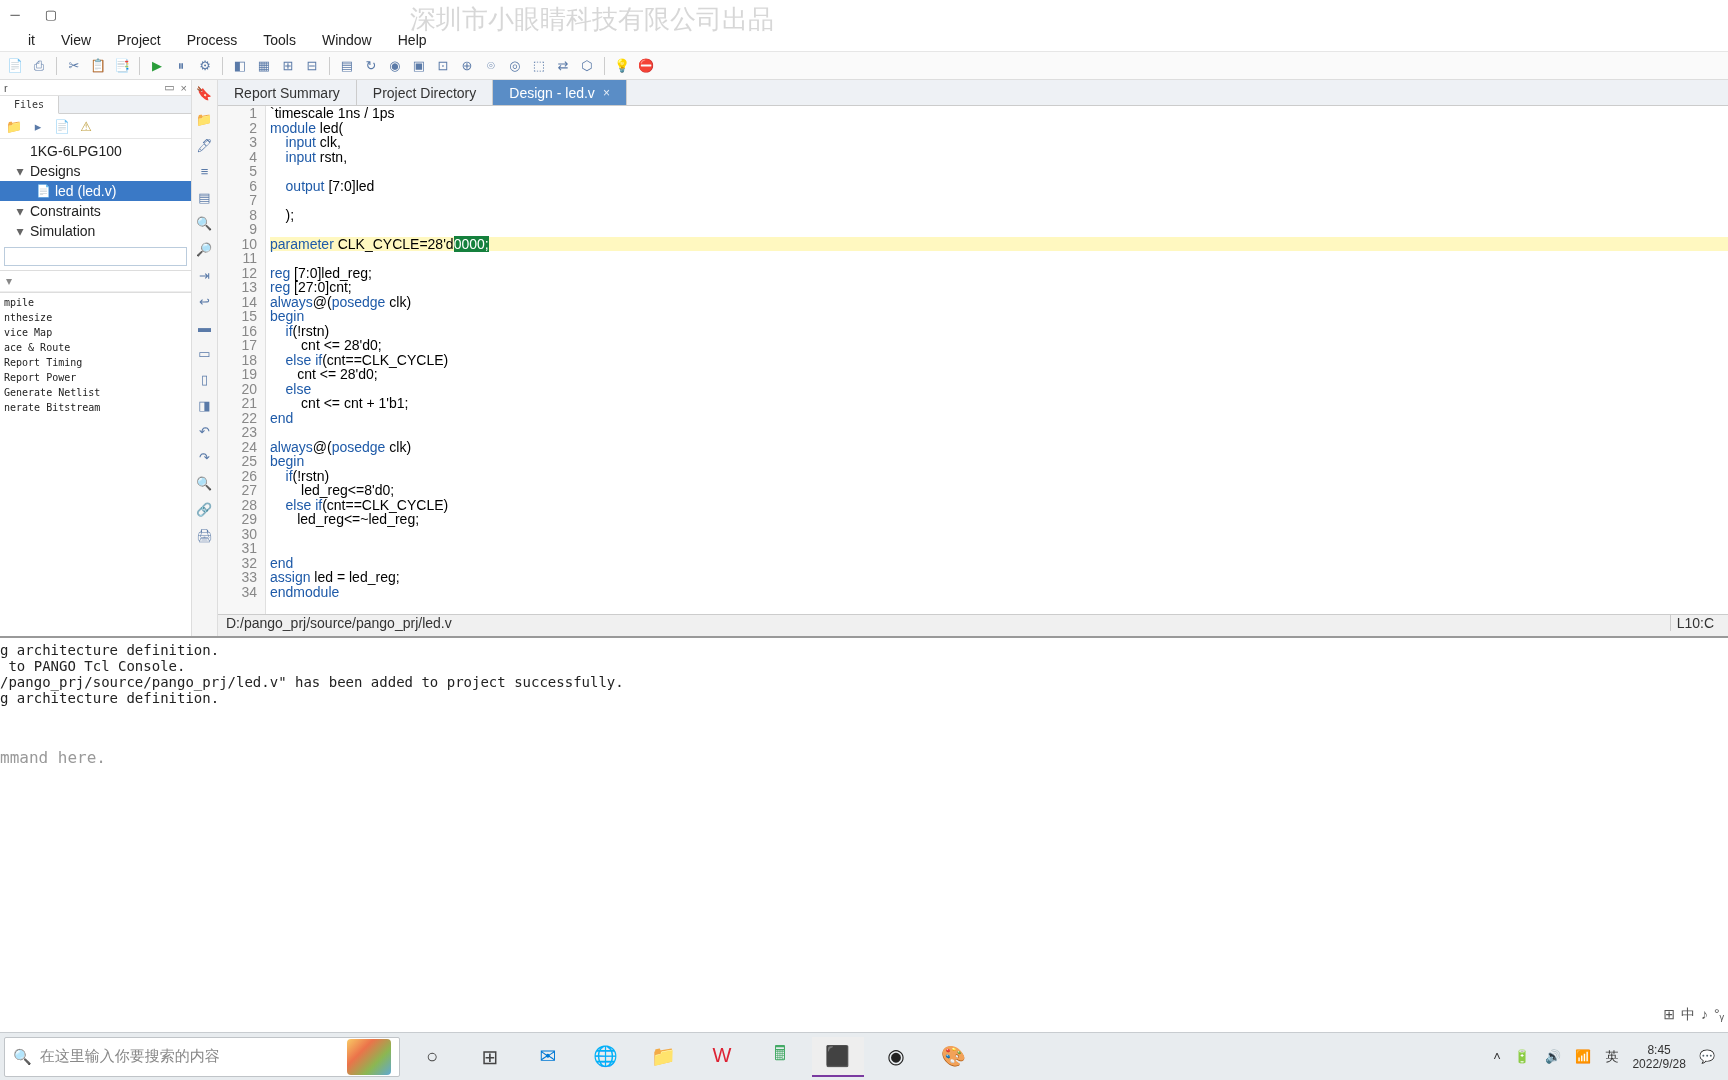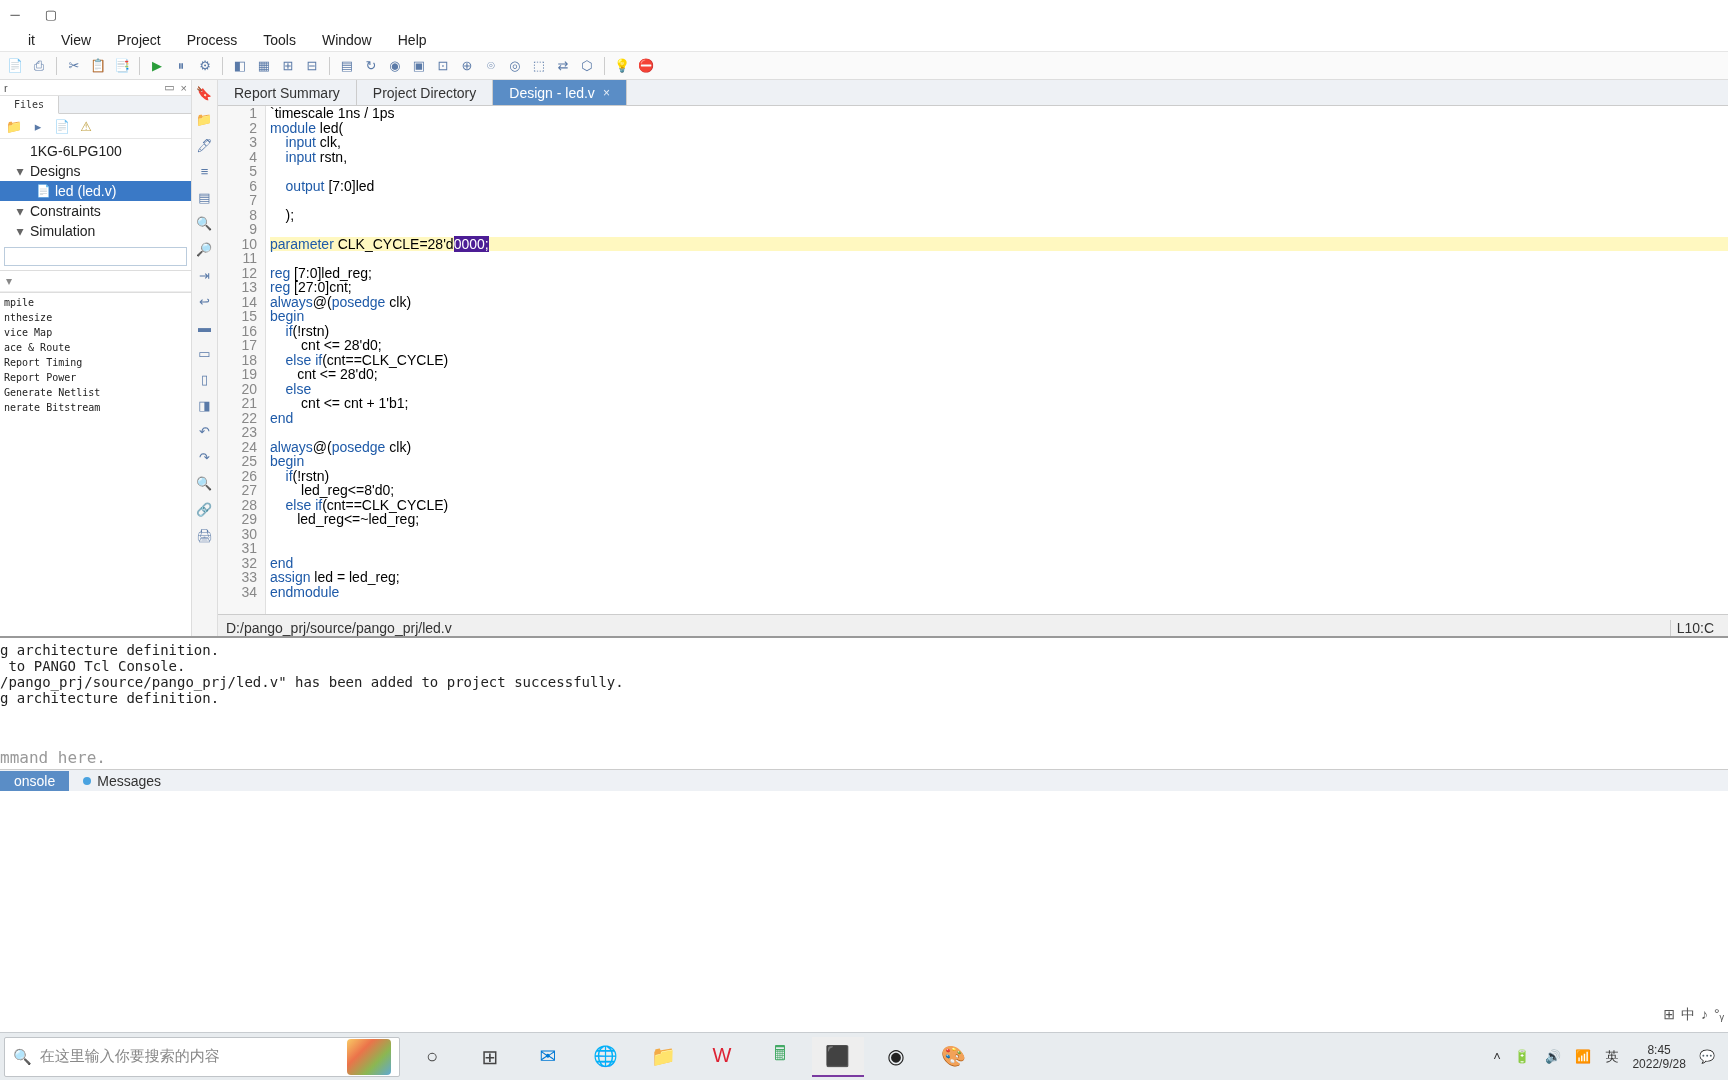--- a/index.html
+++ b/index.html
@@ -48,24 +48,24 @@
 .etab { padding: 4px 16px; font-size: 14px; font-family: Consolas, monospace; color: #333; border-right: 1px solid #ccc; display: flex; align-items: center; gap: 8px; }
 .etab.active { background: #5a8dc6; color: #fff; }
 .etab .x { color: rgba(0,0,0,.5); font-size: 12px; }
 .etab.active .x { color: rgba(255,255,255,.85); }
 .code { flex: 1; display: flex; font-family: Consolas, "Courier New", monospace; font-size: 14px; line-height: 14.5px; overflow:hidden; }
 .gutter { width: 48px; background: #f7f7f7; border-right: 1px solid #e0e0e0; text-align: right; padding: 0 8px 0 0; color: #888; }
 .gutter .ln { height: 14.5px; }
 .codebody { flex: 1; white-space: pre; padding-left: 4px; position: relative; }
 .codeline { height: 14.5px; }
 .hl { background: #fff8c0; display: block; }
-.selbg { background: #4c1d95; color: #fff; }
+.selbg { background: #15803d; color: #fff; }
 .kw { color: #1e5aa8; }
 
-.statusbar { height: 22px; border-top: 1px solid #ccc; background: #f0f0f0; display: flex; align-items: flex-end; padding: 0 8px; font-family: Consolas, monospace; font-size: 14px; color: #333; gap: 40px; }
+.statusbar { height: 22px; border-top: 1px solid #ccc; background: #f0f0f0; display: flex; align-items: flex-start; padding: 0 8px; font-family: Consolas, monospace; font-size: 14px; color: #333; gap: 40px; }
 .statusbar .ssp { flex: 1; }
 .statusbar .scell { padding: 0 6px; border-left: 1px solid #ccc; }
 
 .console-wrap { border-top: 2px solid #999; }
 .console { height: 108px; background: #fff; font-family: Consolas, monospace; font-size: 14px; color: #222; padding: 4px 0 0 0; overflow: hidden; line-height: 16px; white-space: pre; }
 .console-input { padding: 2px 0; color: #999; font-family: Consolas, monospace; font-size: 16px; }
 .console-tabs { height: 22px; display: flex; align-items: center; background: #eef1f5; border-top: 1px solid #ccc; }
 .ctab { padding: 2px 14px; font-family: Consolas, monospace; font-size: 14px; display: flex; align-items: center; gap: 6px; color: #333; }
 .ctab.on { background: #5a8dc6; color: #fff; }
 .cdot { width: 8px; height: 8px; border-radius: 50%; background: #4aa3e0; }
@@ -79,20 +79,21 @@
 .taskbar .tbicon { width: 52px; height: 40px; display: flex; align-items: center; justify-content: center; font-size: 20px; color: #444; }
 .taskbar .tbicon.app { border-bottom: 2px solid transparent; }
 .taskbar .spacer { flex: 1; }
 .taskbar .sys { display: flex; align-items: center; gap: 14px; padding-right: 8px; font-size: 13px; color: #333; }
 .taskbar .clock { text-align: center; line-height: 14px; font-size: 12px; }
 </style>
 </head>
 <body>
 
 <div class="titlebar">
+  <div class="watermark">深圳市小眼睛科技有限公司出品</div>
   <div class="winbtns">
     <div class="winbtn">─</div>
     <div class="winbtn">▢</div>
   </div>
 </div>
 
 <div class="menubar" id="menubar">
     <div class="menu">it</div>
     <div class="menu">View</div>
     <div class="menu">Project</div>
@@ -274,29 +275,20 @@
     </div>
   </div>
 </div>
 
 <div class="console-wrap">
   <div class="console" id="consoleOut">g architecture definition.
  to PANGO Tcl Console.
 /pango_prj/source/pango_prj/led.v" has been added to project successfully.
 g architecture definition.</div>
   <div class="console-input">mmand here.</div>
-  <div class="console-tabs" id="ctabs">
-      <div class="ctab on">
-        <span>onsole</span>
-      </div>
-      <div class="ctab">
-        <span class="cdot"></span>
-        <span>Messages</span>
-      </div>
-    </div>
   <div class="console-right-icons">
     <span>⊞</span>
     <span>中</span>
     <span>♪</span>
     <span>°ᵧ</span>
   </div>
 </div>
 
 <div class="tray"></div>
 

